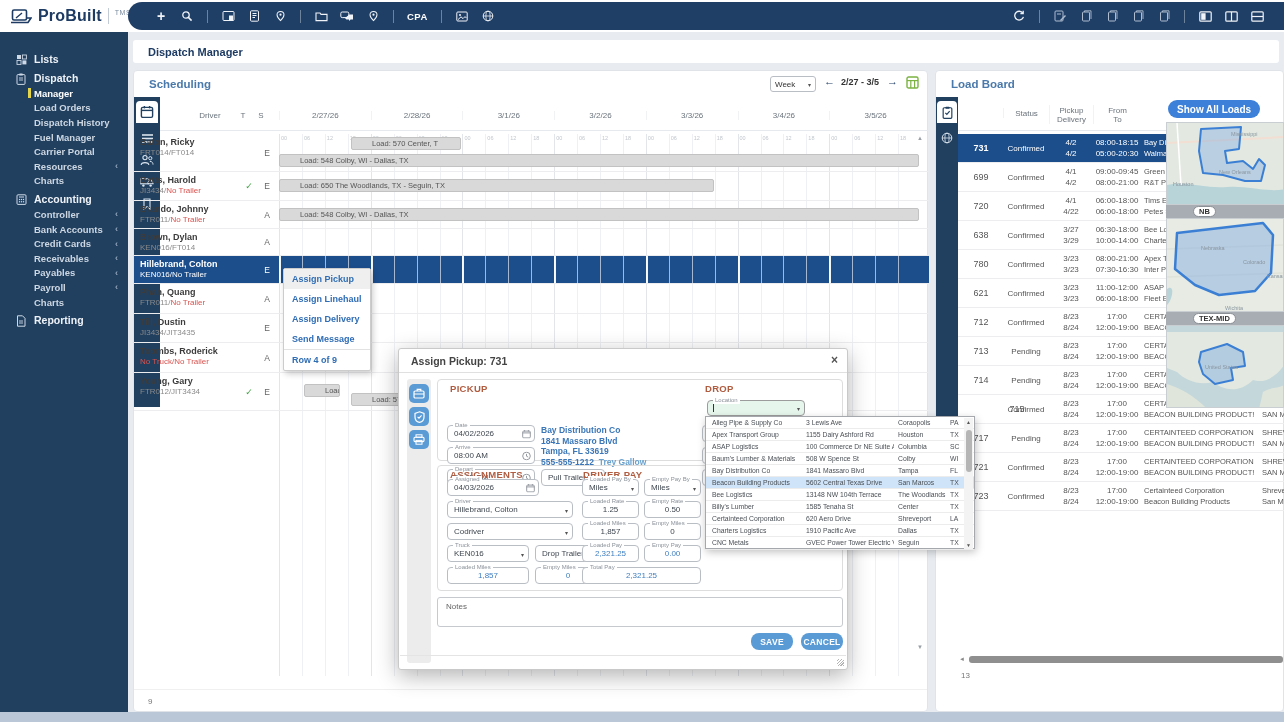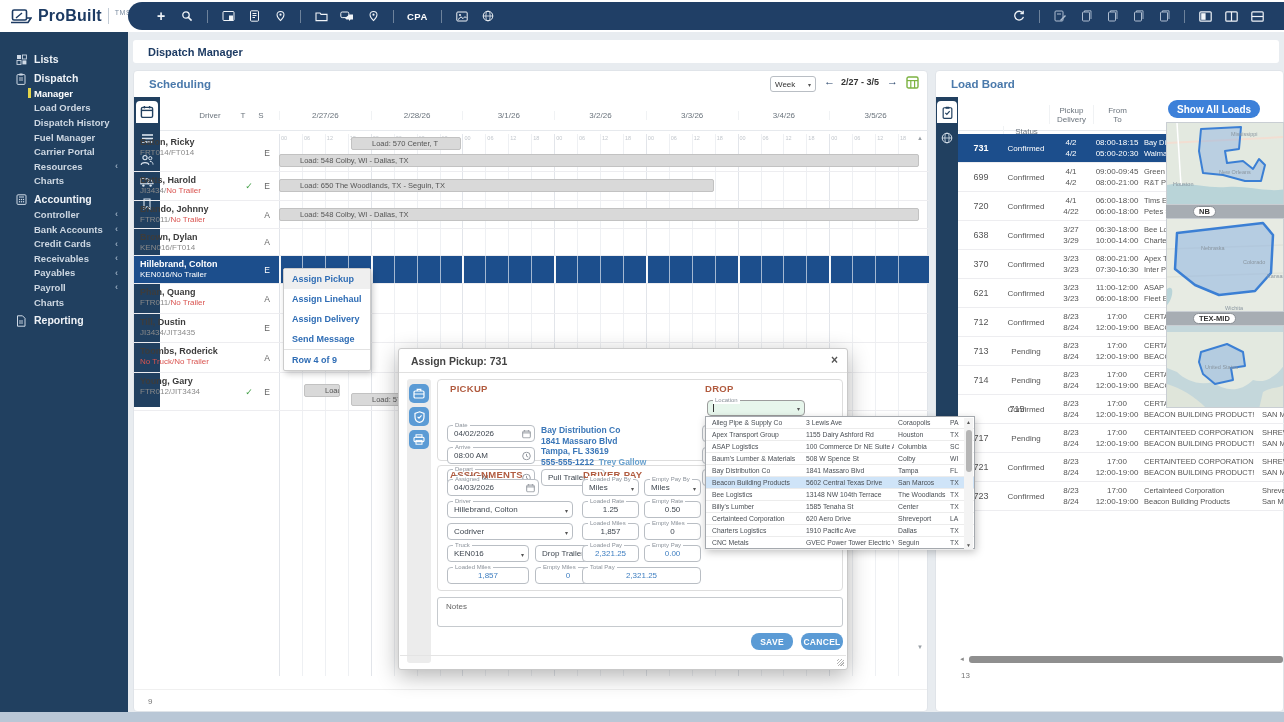--- a/index.html
+++ b/index.html
@@ -620,21 +620,21 @@
           <circle cx="6" cy="6" r="4.8" fill="none" stroke="currentColor"></circle>
           <ellipse cx="6" cy="6" rx="2.1" ry="4.8" fill="none" stroke="currentColor" stroke-width=".8"></ellipse>
           <line x1="1.2" y1="6" x2="10.8" y2="6" stroke="currentColor" stroke-width=".8"></line>
         </svg>
       </div>
   </div>
   <div id="lb-header">
       <div class="lb-h" style="left: 1px; width: 44px; top: 28px; margin-top: 6px;">
         <div>Load</div>
       </div>
-      <div class="lb-h" style="left: 45px; width: 46px; top: 29px;">
+      <div class="lb-h" style="left: 45px; width: 46px; top: 11px;">
         <div>Status</div>
       </div>
       <div class="lb-h" style="left: 91px; width: 44px; top: 8px;">
         <div>Pickup</div>
         <div>Delivery</div>
       </div>
       <div class="lb-h" style="left: 135px; width: 48px; top: 8px;">
         <div>From</div>
         <div>To</div>
       </div>
@@ -714,21 +714,21 @@
         <div class="lb-2l l" style="left: 186px; width: 116px;">
           <div>Bee Log</div>
           <div>Charters</div>
         </div>
         <div class="lb-2l l" style="left: 304px; width: 44px;">
           <div></div>
           <div></div>
         </div>
       </div>
       <div class="lbrow">
-        <div class="lb-c lb-load" style="left: 1px; width: 44px;">370</div>
+        <div class="lb-c lb-load" style="left: 1px; width: 44px;">780</div>
         <div class="lb-c" style="left: 45px; width: 46px; font-size: 8px;">Confirmed</div>
         <div class="lb-2l" style="left: 91px; width: 44px;">
           <div>3/23</div>
           <div>3/23</div>
         </div>
         <div class="lb-2l" style="left: 135px; width: 48px;">
           <div>08:00-21:00</div>
           <div>07:30-16:30</div>
         </div>
         <div class="lb-2l l" style="left: 186px; width: 116px;">

